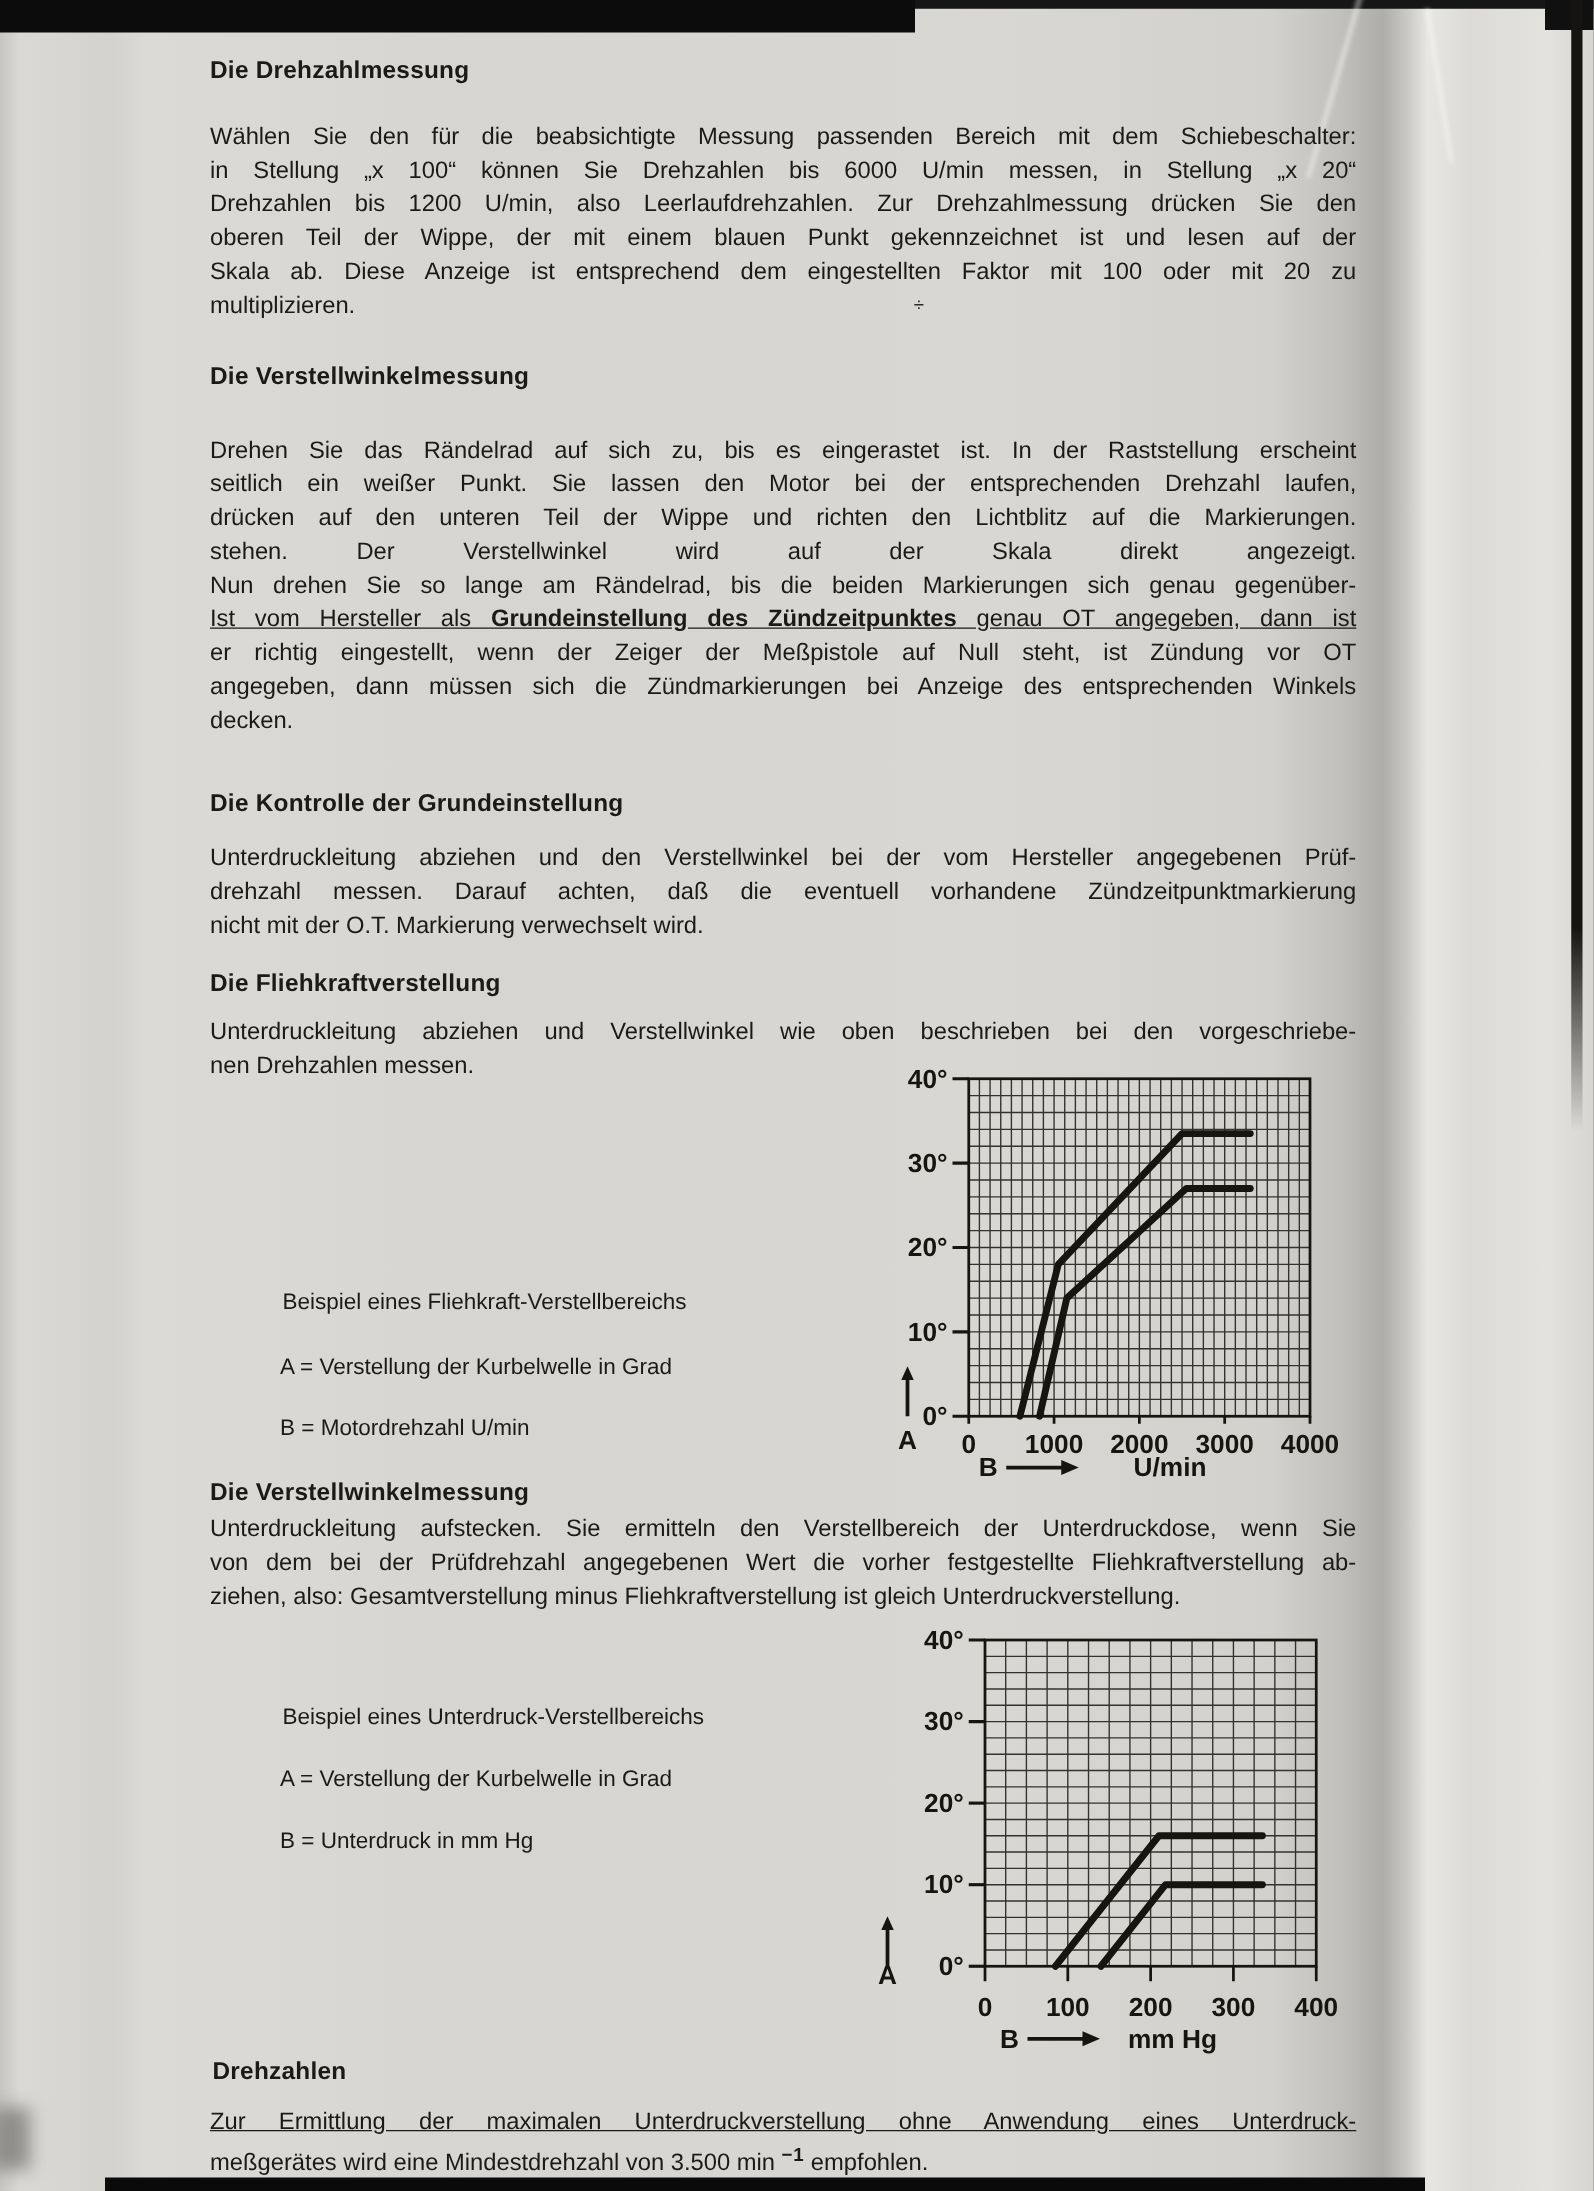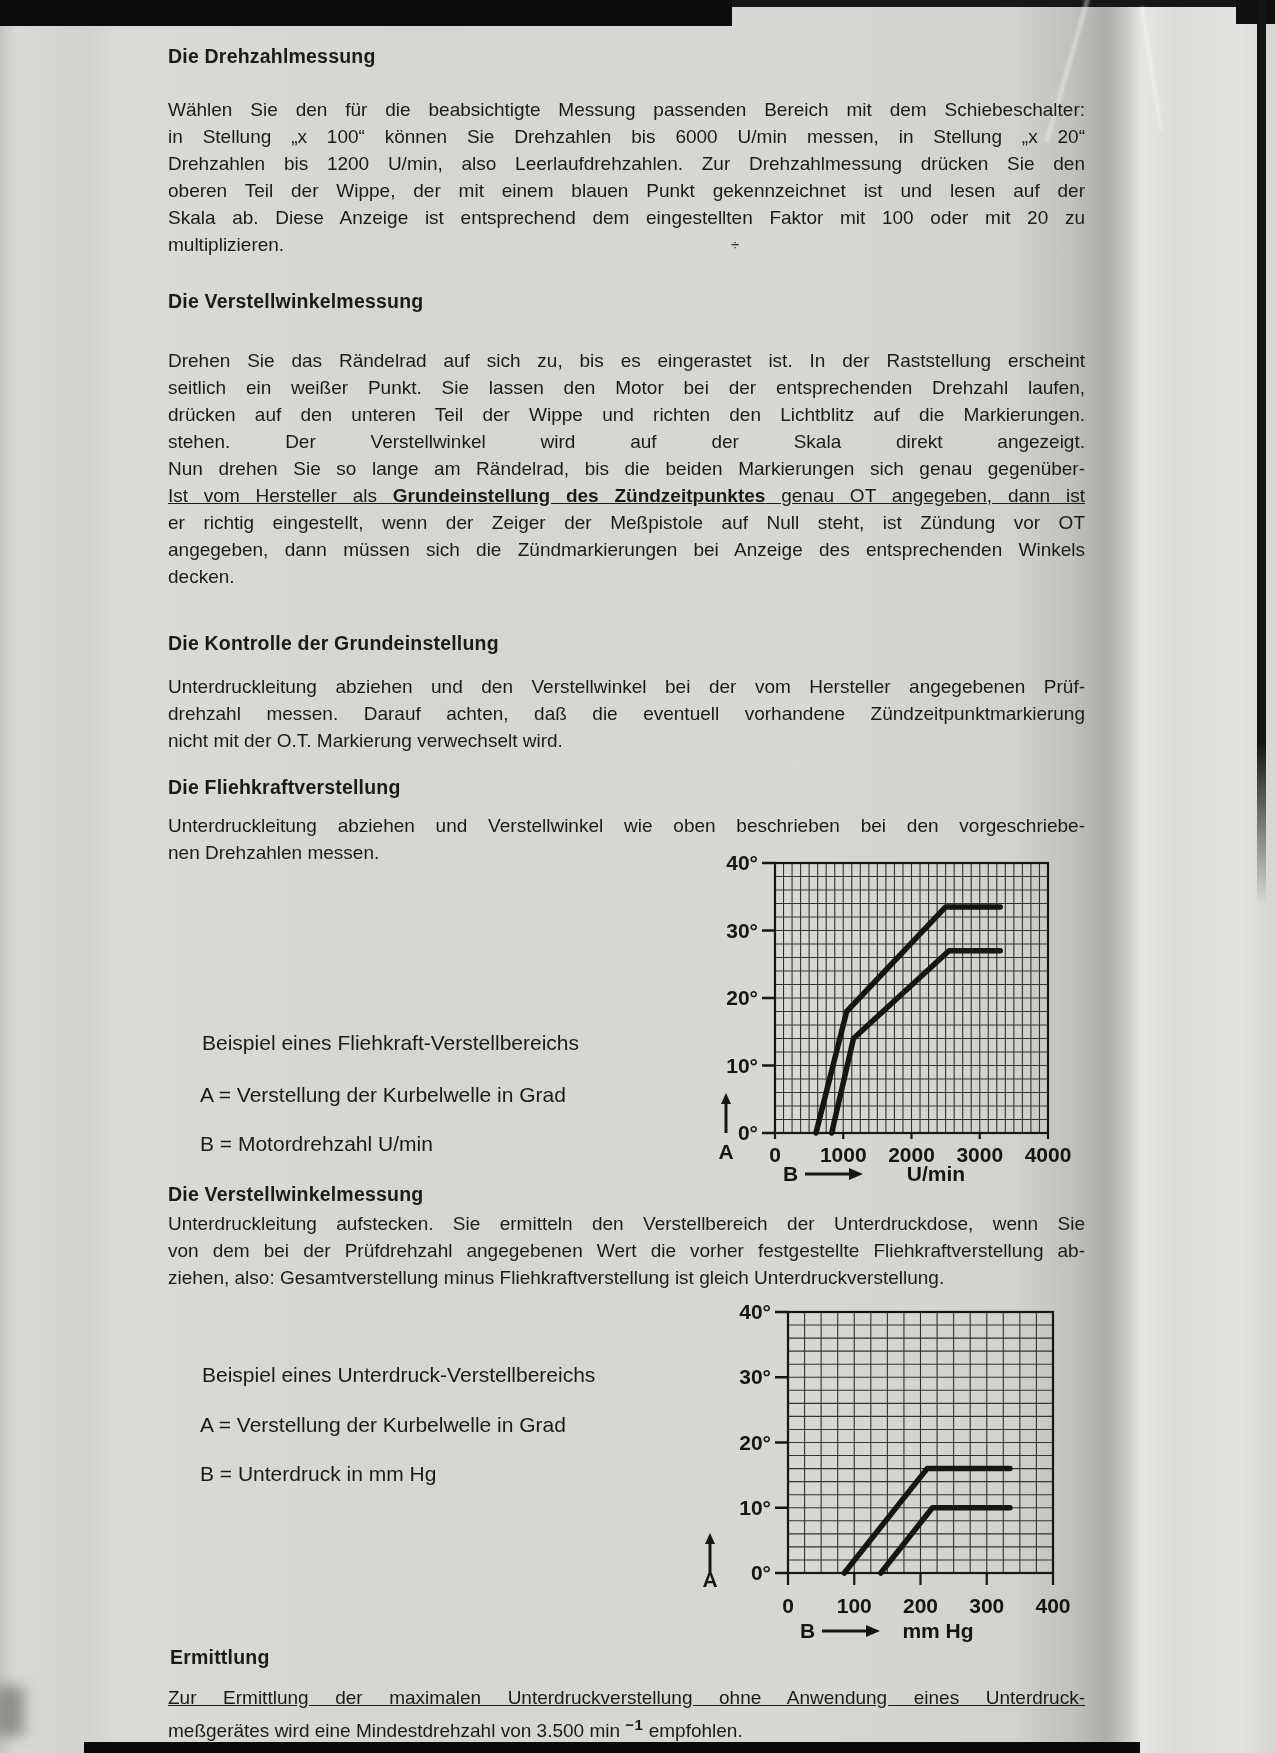--- a/index.html
+++ b/index.html
@@ -11,21 +11,21 @@
         #c7c6c3 1124px,#e7e6e2 1142px,#dcdbd7 1175px,#e3e2de 1240px,#d6d5d1 1275px);}
   .abs{position:absolute;}
   .h{font-weight:700;font-size:19.5px;letter-spacing:.2px;white-space:nowrap;}
   .pl{width:917px;font-size:19px;line-height:27px;}
   .pl .ln{text-align:justify;text-align-last:justify;}
   .pl.ll .ln:last-child{text-align-last:left;}
   .oneline{width:917px;font-size:19px;line-height:27px;text-align:justify;text-align-last:justify;text-decoration:underline;}
   .leftline{width:917px;font-size:19px;line-height:27px;text-align:left;}
   .bold-inline{font-weight:700;}
   .exp{font-size:15px;font-weight:700;vertical-align:7px;letter-spacing:.5px;}
-  .cap{font-size:21px;white-space:nowrap;}
+  .cap{font-size:18px;white-space:nowrap;margin-left:24px;}
   
   svg text{font-family:"Liberation Sans",sans-serif;fill:#17150f;}
   .tick{font-size:21px;font-weight:700;}
   .axletter{font-size:21px;font-weight:700;}
   .unit{font-size:21px;font-weight:700;}
   
   .art-topbar{left:0;top:0;width:732px;height:26px;background:#0c0c0c;}
   .art-topline{left:0;top:0;width:1275px;height:7px;background:#161616;}
   .art-topright{left:1236px;top:0;width:39px;height:24px;background:#101010;}
   .art-rightedge{left:1257px;top:0;width:9px;height:905px;
@@ -259,19 +259,19 @@
       <polyline points="280.75,283 332.425,217.75 409.9375,217.75" fill="none" stroke="#17150f" stroke-width="5.5" stroke-linejoin="round" stroke-linecap="round"></polyline>
       <line x1="110" y1="283" x2="110" y2="251" stroke="#17150f" stroke-width="3"></line>
       <polygon points="110,243 105,254 115,254" fill="#17150f"></polygon>
       <text x="110" y="297" text-anchor="middle" class="axletter">A</text>
       <text x="200" y="348" text-anchor="start" class="axletter">B</text>
       <line x1="222" y1="341" x2="268" y2="341" stroke="#17150f" stroke-width="3"></line>
       <polygon points="280,341 266,335 266,347" fill="#17150f"></polygon>
       <text x="338" y="348" text-anchor="middle" class="unit">mm Hg</text>
     </svg>
 
-  <div class="abs h" style="left:170px;top:1646px;">Ermittlung</div>
+  <div class="abs h" style="left:170px;top:1646px;">Drehzahlen</div>
   <div class="abs" style="left:168px;top:1684px;">
     <div class="oneline">Zur Ermittlung der maximalen Unterdruckverstellung ohne Anwendung eines Unterdruck-</div>
     <div class="leftline"><span>meßgerätes wird eine Mindestdrehzahl von 3.500 min </span><span class="exp">−1</span><span> empfohlen.</span></div>
   </div>
 
 </div>
 
 </body></html>

